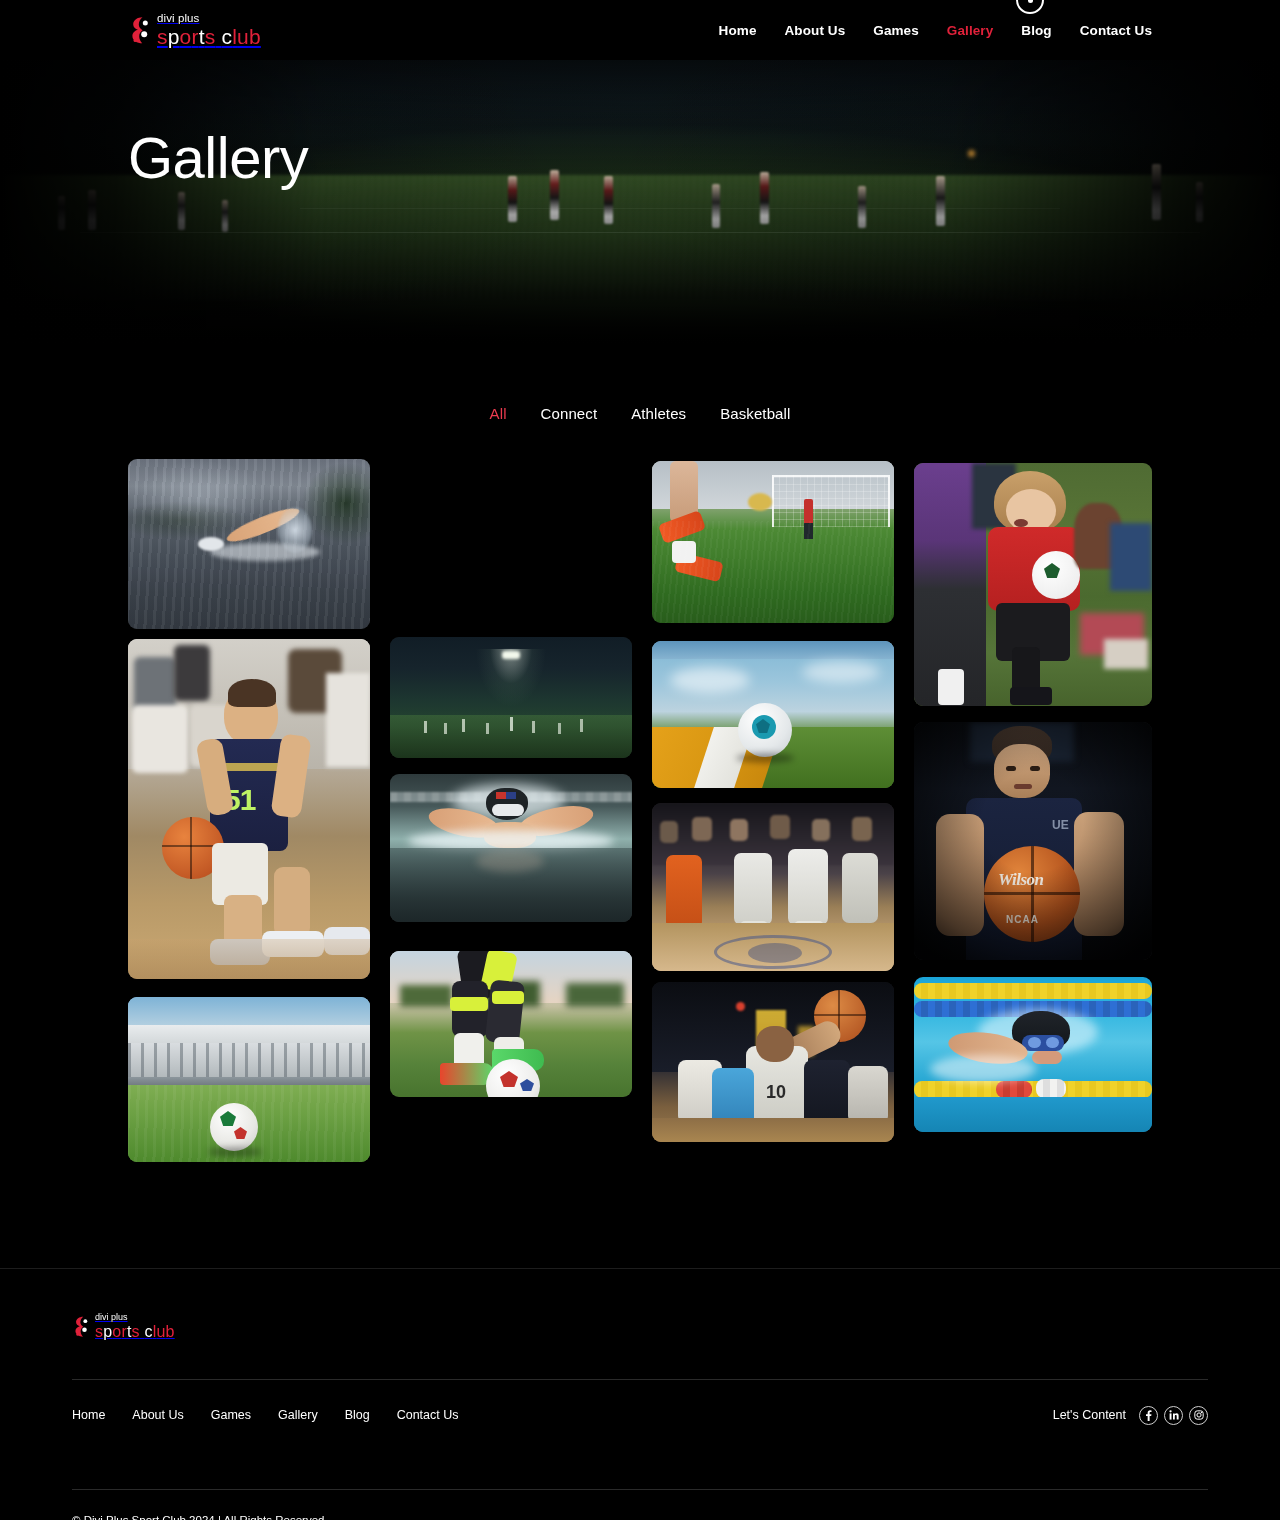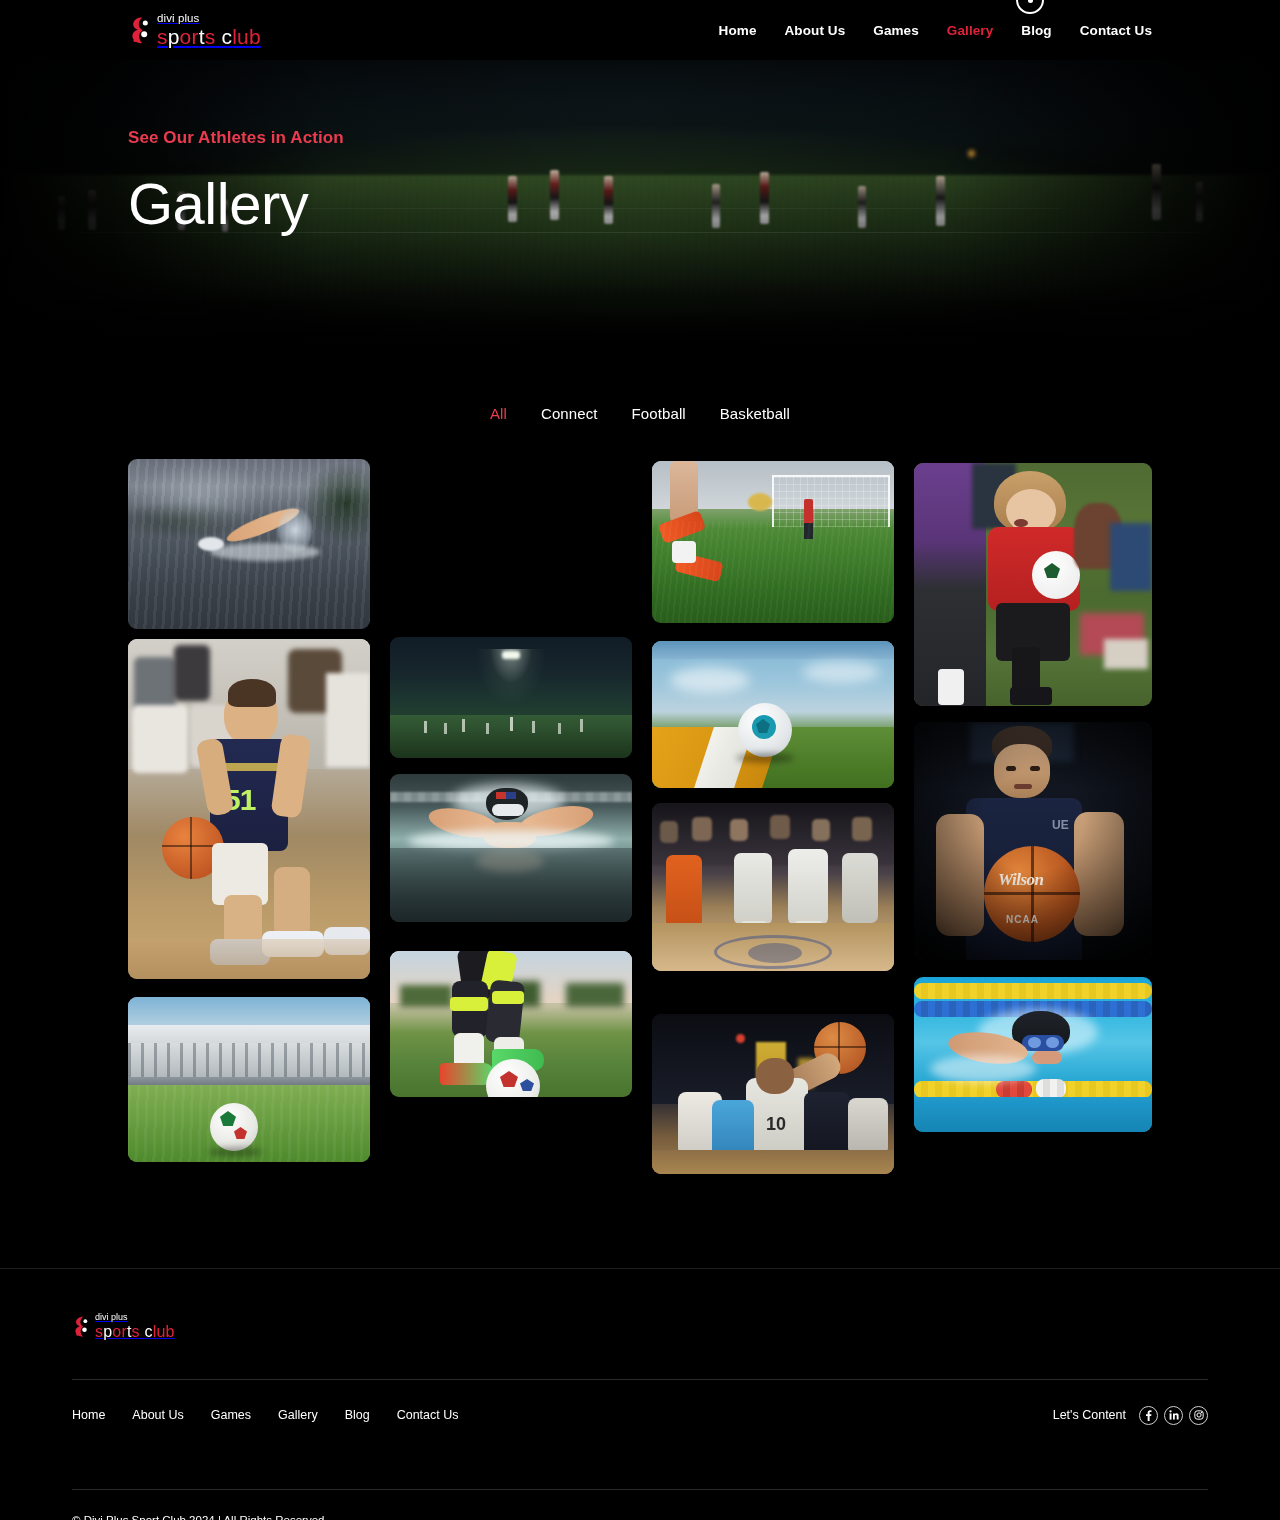--- a/index.html
+++ b/index.html
@@ -162,21 +162,20 @@
     <div class="player" style="left:760px;top:172px;width:9px;height:52px;background:linear-gradient(180deg,#dccbb6 0%,#6d1e1e 28%,#1c1c1c 58%,#f0f0f0 84%,#d4d4d4 100%);"></div>
     <div class="player" style="left:858px;top:186px;width:8px;height:42px;background:linear-gradient(180deg,#cfbea9 0%,#262626 40%,#e0e0e0 78%,#bebebe 100%);"></div>
     <div class="player" style="left:936px;top:176px;width:9px;height:50px;background:linear-gradient(180deg,#d9c8b3 0%,#1f1f1f 44%,#ececec 82%,#cdcdcd 100%);"></div>
     <div class="player" style="left:1152px;top:164px;width:9px;height:56px;background:linear-gradient(180deg,#e0cfb9 0%,#232323 42%,#f2f2f2 82%,#d6d6d6 100%);"></div>
     <div class="player" style="left:1196px;top:182px;width:7px;height:40px;background:linear-gradient(180deg,#cdbca7 0%,#2d2d2d 40%,#dcdcdc 80%,#bababa 100%);"></div>
     <div class="player" style="left:968px;top:150px;width:7px;height:7px;border-radius:50%;background:#e8a23c;filter:blur(2px);"></div>
     <div class="hero-vignette"></div>
 
     <div class="hero-inner">
       <div class="hero-left">
-        <div class="hero-eyebrow">See Our Athletes in Action</div>
         <h1 class="hero-title">Gallery</h1>
       </div>
     </div>
   </section>
 
   <header class="header">
     <a class="logo" href="#">
       <span class="logo-mark">
         <svg width="22" height="30" viewBox="0 0 22 30" aria-hidden="true">
           <path d="M14.5 2.2 C9.6 2.2 5.2 5.0 5.2 9.2 C5.2 12.0 7.2 13.7 10.0 14.8
@@ -203,21 +202,21 @@
     </nav>
   </header>
   <div class="top-circle">
       <span class="dot"></span>
     </div>
 
   <section class="gallery-section">
     <div class="filters">
       <span class="filter active">All</span>
       <span class="filter">Connect</span>
-      <span class="filter">Football</span>
+      <span class="filter">Athletes</span>
       <span class="filter">Basketball</span>
     </div>
 
     <div class="grid">
 
       <div class="cell" style="left:0;top:8px;width:242px;height:170px;">
         <div class="ph" style="background:linear-gradient(180deg,#6d7480 0%,#848c96 16%,#5b636d 34%,#4b535d 55%,#3c434c 78%,#343a42 100%);"></div>
         <div class="ph" style="background:radial-gradient(ellipse 38% 30% at 30% 22%,rgba(200,210,220,.35),rgba(0,0,0,0) 70%),radial-gradient(ellipse 26% 34% at 90% 26%,rgba(32,52,34,.9),rgba(0,0,0,0) 70%),radial-gradient(ellipse 40% 16% at 22% 36%,rgba(40,54,44,.6),rgba(0,0,0,0) 70%);"></div>
         <div class="ph" style="background:repeating-linear-gradient(94deg,rgba(255,255,255,.05) 0 3px,rgba(0,0,0,.05) 3px 9px);"></div>
         <div style="position:absolute;left:96px;top:58px;width:78px;height:16px;border-radius:50%;background:linear-gradient(90deg,#d9a377,#e8bb92);transform:rotate(-22deg);filter:blur(.4px);"></div>
@@ -405,21 +404,21 @@
         <div style="position:absolute;left:0;top:46px;width:242px;height:38px;background:repeating-linear-gradient(90deg,rgba(90,100,108,.5) 0 3px,rgba(0,0,0,0) 3px 13px);"></div>
         <div style="position:absolute;left:0;top:80px;width:242px;height:10px;background:linear-gradient(180deg,#8c969c,#6d767c);"></div>
         <div style="position:absolute;left:0;top:88px;width:242px;height:77px;background:linear-gradient(180deg,#7fae52,#4e8a2d);"></div>
         <div style="position:absolute;left:0;top:88px;width:242px;height:77px;background:repeating-linear-gradient(92deg,rgba(255,255,255,.05) 0 3px,transparent 3px 9px);"></div>
         <div style="position:absolute;left:82px;top:106px;width:48px;height:48px;border-radius:50%;background:radial-gradient(circle at 38% 30%,#ffffff,#e8e8e4 60%,#c8c8c4 100%);"></div>
         <div style="position:absolute;left:92px;top:114px;width:16px;height:15px;background:#1a7a3a;clip-path:polygon(50% 0,100% 38%,80% 100%,20% 100%,0 38%);"></div>
         <div style="position:absolute;left:106px;top:130px;width:13px;height:12px;background:#c3322c;clip-path:polygon(50% 0,100% 38%,80% 100%,20% 100%,0 38%);"></div>
         <div style="position:absolute;left:80px;top:150px;width:54px;height:10px;border-radius:50%;background:rgba(0,0,0,.3);filter:blur(3px);"></div>
       </div>
 
-      <div class="cell" style="left:524px;top:531px;width:242px;height:160px;margin-top:32px;">
+      <div class="cell" style="left:524px;top:531px;width:242px;height:160px;">
         <div class="ph" style="background:linear-gradient(180deg,#0a0c10 0%,#131620 26%,#1b2030 48%,#7a5f3e 78%,#9c7c4f 100%);"></div>
         <div style="position:absolute;left:0;top:0;width:242px;height:90px;background:linear-gradient(180deg,#0b0d12,#191d29);"></div>
         <div style="position:absolute;left:104px;top:28px;width:30px;height:58px;background:linear-gradient(180deg,#f0c93a,#d9a424);filter:blur(1px);opacity:.85;"></div>
         <div style="position:absolute;left:146px;top:44px;width:16px;height:30px;background:#e8b832;filter:blur(2px);opacity:.7;"></div>
         <div style="position:absolute;left:84px;top:20px;width:9px;height:9px;border-radius:50%;background:#d8402e;filter:blur(1.2px);"></div>
         <div style="position:absolute;left:162px;top:8px;width:52px;height:52px;border-radius:50%;background:radial-gradient(circle at 36% 30%,#dd8b45,#ab4c1c);"></div>
         <div style="position:absolute;left:162px;top:32px;width:52px;height:2px;background:rgba(40,16,6,.55);"></div>
         <div style="position:absolute;left:186px;top:8px;width:2px;height:52px;background:rgba(40,16,6,.55);"></div>
         <div style="position:absolute;left:126px;top:48px;width:64px;height:26px;border-radius:12px;background:linear-gradient(90deg,#9e7552,#d2a87c);transform:rotate(-26deg);"></div>
         <div style="position:absolute;left:94px;top:64px;width:62px;height:84px;background:linear-gradient(180deg,#e7e7e1,#c9c9c1);border-radius:9px;"></div>

